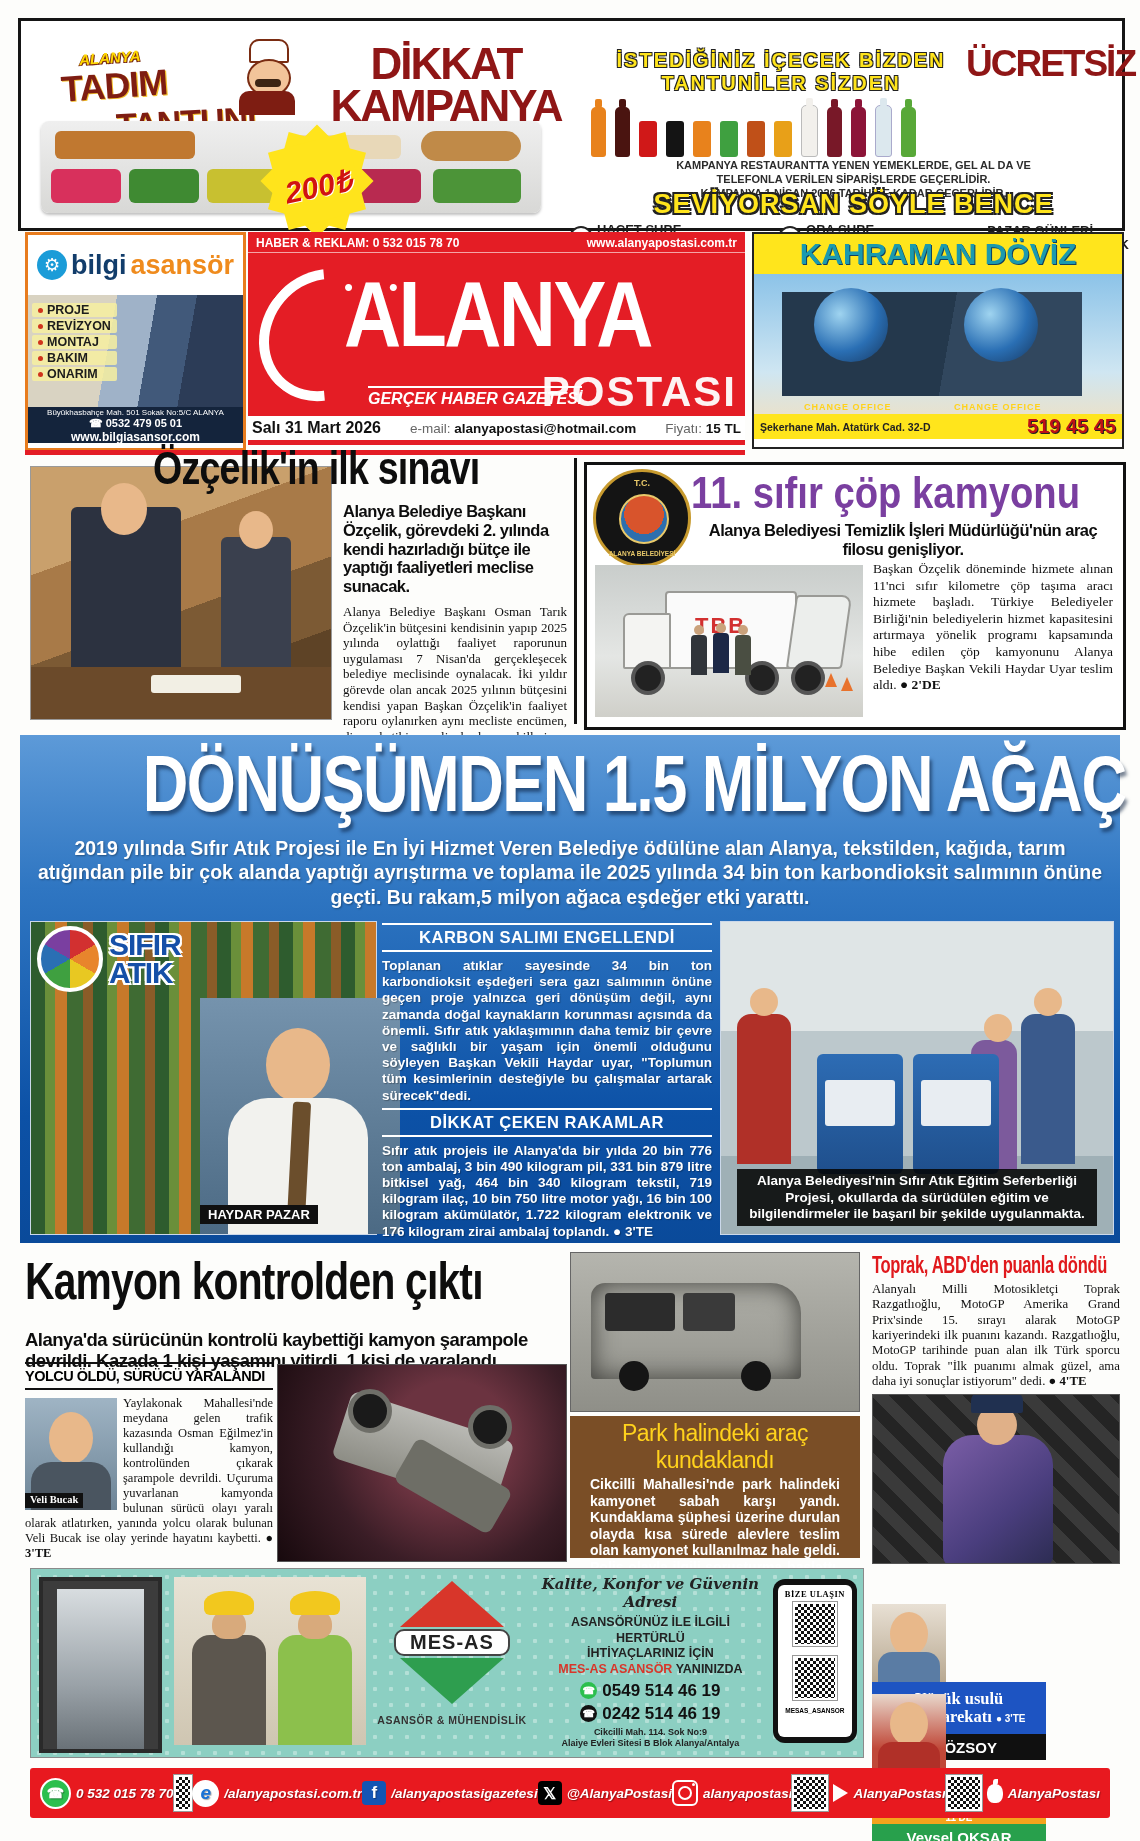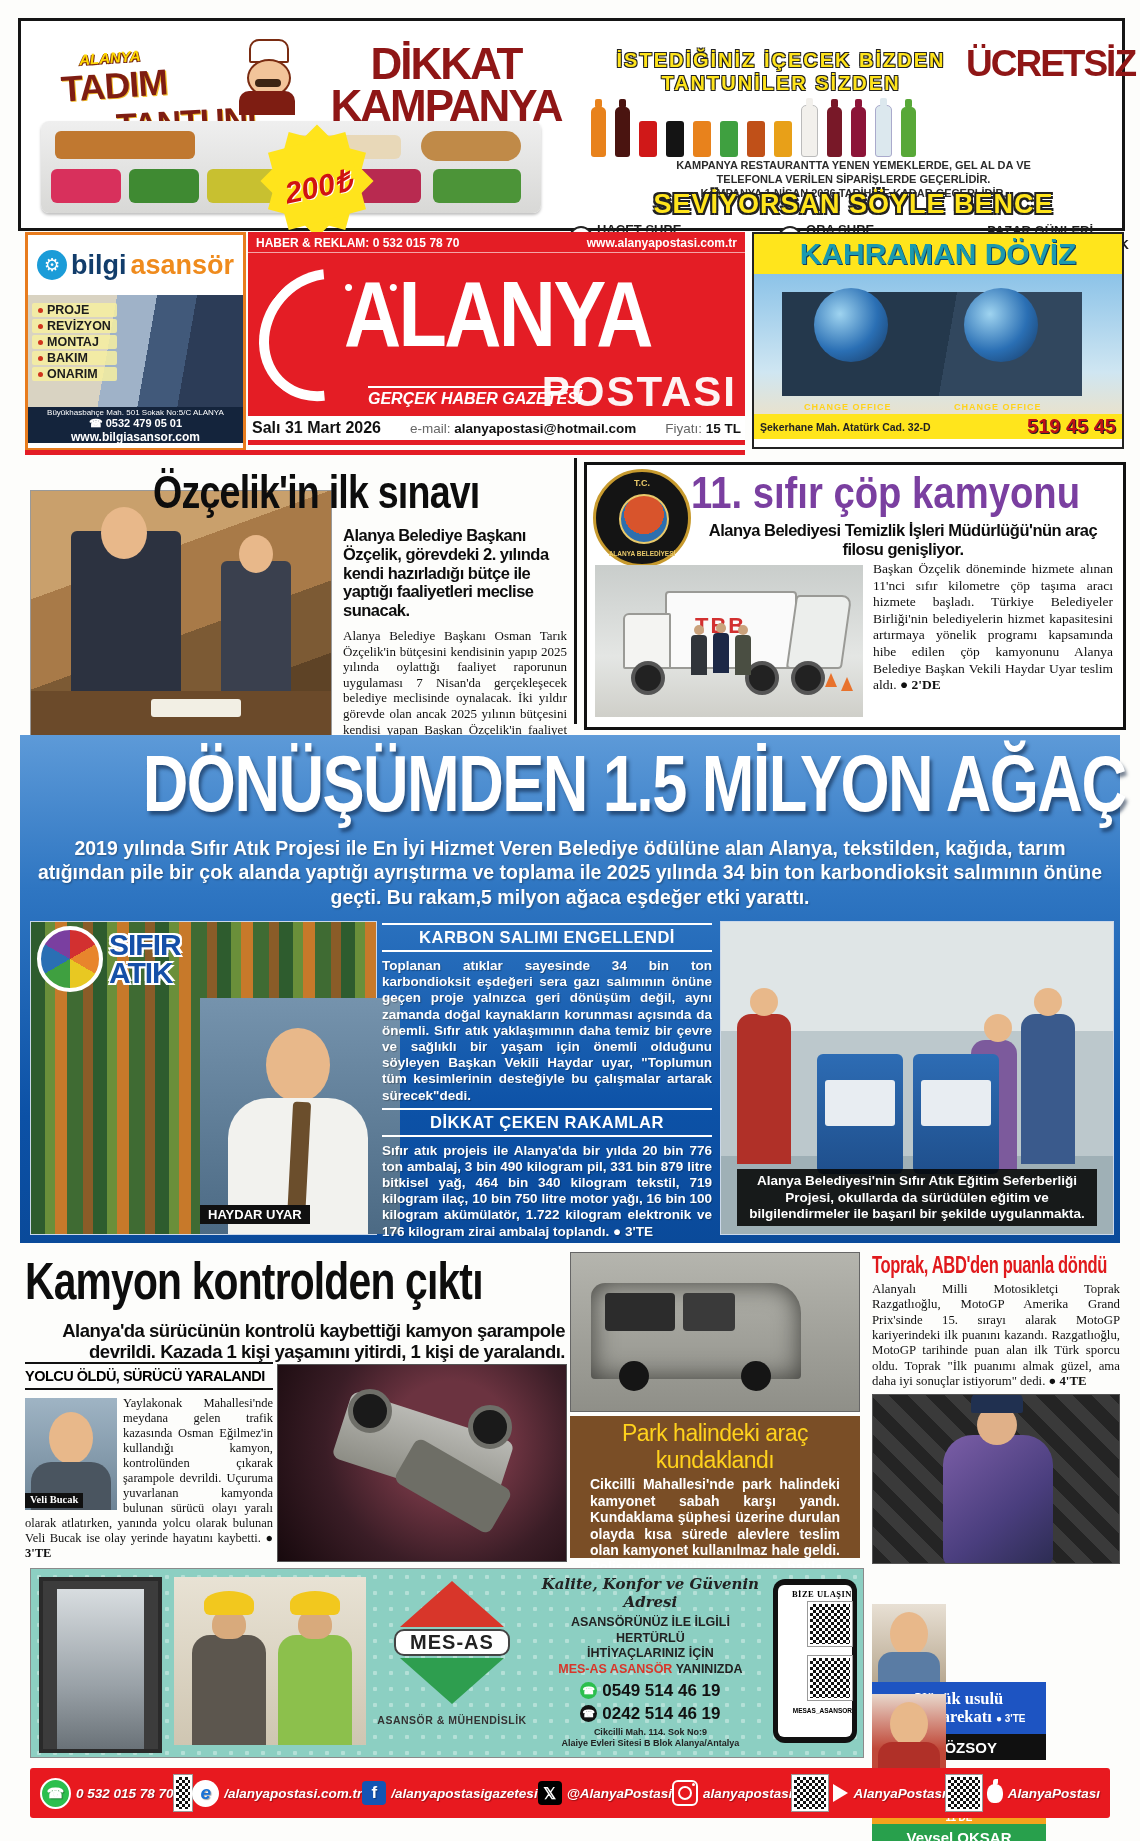--- a/index.html
+++ b/index.html
@@ -90,21 +90,21 @@
   .kah-photo{height:140px;background:linear-gradient(#8cc3e8,#cfe6f2 70%,#e8e2ce);position:relative;}
   .kah-bld{position:absolute;left:28px;top:18px;width:300px;height:104px;background:linear-gradient(100deg,#24384c 0 55%,#31475e 55%);}
   .globe{position:absolute;top:14px;width:74px;height:74px;border-radius:50%;background:radial-gradient(circle at 35% 35%,#9fd4f0,#2a6fb4 55%,#16355c);}
   .kah-sign{position:absolute;bottom:2px;color:#ffd21c;font-weight:700;font-size:9px;letter-spacing:1px;}
   .kah-foot{height:25px;background:#ffe51c;display:flex;align-items:center;justify-content:space-between;padding:0 6px;}
   .kah-addr{font-size:10.5px;font-weight:700;color:#222;}
   .kah-tel{font-size:20px;font-weight:700;color:#c01016;text-shadow:1px 1px 0 #222;}
 
   
   #rule-top{left:25px;top:450px;width:720px;height:5px;background:#e41d25;}
-  #oz{left:25px;top:476px;width:545px;height:272px;}
+  #oz{left:25px;top:452px;width:545px;height:272px;}
   .oz-photo{position:absolute;left:5px;top:14px;width:300px;height:252px;border:1px solid #999;
             background:linear-gradient(160deg,#c9a06c 0 30%,#a87a48 30% 55%,#7c5a34 55% 75%,#5e4326 75%);}
   .fig{position:absolute;border-radius:6px 6px 0 0;}
   .head{border-radius:50%;position:absolute;background:#e8b88a;}
   .oz-head{position:absolute;left:128px;top:-12px;color:#0d0d0d;font-size:47px;}
   .oz-col{position:absolute;left:318px;top:50px;width:224px;}
   .oz-sub{font-weight:700;font-size:16.5px;line-height:1.14;color:#0d0d0d;letter-spacing:-.5px;}
   .oz-body{margin-top:8px;font-size:13px;line-height:1.2;text-align:justify;color:#111;}
   #divider1{left:574px;top:458px;width:3px;height:266px;background:#111;}
   #garb{left:584px;top:462px;width:536px;height:262px;border:3px solid #111;background:#fff;}
@@ -152,21 +152,21 @@
   .bin{position:absolute;bottom:60px;width:86px;height:120px;background:linear-gradient(#2d6cb4,#1f4f8c);border-radius:6px;}
   .bin:before{content:"";position:absolute;left:8px;top:26px;right:8px;height:46px;background:#e8edf2;border-radius:3px;}
   .kid{position:absolute;bottom:70px;width:54px;height:150px;border-radius:14px 14px 0 0;}
   .kid:before{content:"";position:absolute;left:13px;top:-26px;width:28px;height:28px;border-radius:50%;background:#e8b88a;}
   .lead-cap{position:absolute;left:16px;right:16px;bottom:8px;background:rgba(5,5,5,.88);color:#fff;font-weight:700;
             font-size:13.5px;line-height:1.2;text-align:center;padding:4px 8px;}
 
   
   #kamyon{left:25px;top:1252px;width:540px;height:308px;}
   .kam-head{color:#0d0d0d;font-size:51px;}
-  .kam-sub{margin-top:10px;font-weight:700;font-size:18.5px;line-height:1.12;letter-spacing:-.5px;color:#0d0d0d;text-align:right;}
+  .kam-sub{margin-top:19px;font-weight:700;font-size:18.5px;line-height:1.12;letter-spacing:-.5px;color:#0d0d0d;}
   .kam-sec{position:absolute;left:0;top:110px;width:248px;}
   .kam-sec-t{font-weight:700;font-size:14.5px;border-top:2px solid #111;border-bottom:2px solid #111;padding:4px 0;margin-bottom:6px;letter-spacing:-.5px;}
   .kam-body{font-size:12.5px;line-height:1.2;text-align:justify;color:#111;}
   .veli{float:left;width:92px;height:112px;margin:2px 6px 2px 0;background:linear-gradient(#9fb4c4,#6d8496);position:relative;}
   .veli .head{left:24px;top:14px;width:44px;height:52px;}
   .veli .sh{position:absolute;left:6px;top:64px;width:80px;height:48px;background:#4a5560;border-radius:20px 20px 0 0;}
   .veli .cap-box{font-size:10.5px;bottom:2px;padding:1px 5px;}
   .crash{position:absolute;left:252px;top:112px;width:288px;height:196px;border:1px solid #555;
          background:radial-gradient(circle at 60% 40%,#6b3340 0 30%,#3a1d26 60%,#17090d);}
   .cr-box{position:absolute;left:60px;top:50px;width:170px;height:70px;background:linear-gradient(#b9b9b4,#8d8d85);border-radius:8px;transform:rotate(18deg);}
@@ -226,21 +226,21 @@
   .mes-name{margin:2px auto;width:112px;background:#fff;border:2px solid #444;border-radius:10px;font-weight:700;font-size:20px;letter-spacing:1px;color:#222;}
   .mes-sub{margin-top:10px;font-size:10.5px;font-weight:700;color:#333;letter-spacing:.5px;}
   .mes-info{width:238px;text-align:center;padding-top:6px;}
   .mes-slogan{font-family:"DejaVu Serif",serif;font-style:italic;font-weight:700;font-size:15px;color:#222;}
   .mes-p{font-weight:700;font-size:12.5px;color:#222;line-height:1.25;}
   .mes-p .rd{color:#d8362a;}
   .mes-tel{display:flex;align-items:center;justify-content:center;gap:5px;font-weight:700;font-size:17px;color:#111;margin-top:3px;}
   .tel-ic{width:17px;height:17px;border-radius:50%;color:#fff;font-size:10px;display:inline-flex;align-items:center;justify-content:center;}
   .mes-addr{font-size:9px;font-weight:700;color:#222;margin-top:3px;line-height:1.3;}
   .phone-mock{margin:10px 6px;width:86px;height:164px;background:#111;border-radius:12px;padding:6px 5px;box-sizing:border-box;}
-  .pm-in{background:#fff;height:100%;border-radius:6px;text-align:right;padding-top:4px;box-sizing:border-box;}
+  .pm-in{background:#fff;height:100%;border-radius:6px;text-align:center;padding-top:4px;box-sizing:border-box;}
   .pm-t{font-family:"Liberation Serif",serif;font-size:8.5px;font-weight:700;letter-spacing:.5px;}
   .qr{display:inline-block;background:repeating-conic-gradient(#111 0 25%,#fff 0 50%) 0 0/6px 6px;border:2px solid #fff;outline:1px solid #999;}
   .pm-in .qr{width:40px;height:40px;margin:3px 0;}
   .pm-h{font-size:6.5px;font-weight:700;}
 
   
   #footer{left:30px;top:1768px;width:1080px;height:50px;background:#e8191f;border-radius:3px;display:flex;
           align-items:center;justify-content:space-between;padding:0 10px;box-sizing:border-box;color:#fff;}
   .f-item{display:flex;align-items:center;gap:5px;font-weight:700;font-style:italic;font-size:13.5px;white-space:nowrap;
           text-shadow:1px 1px 1px rgba(0,0,0,.35);}
@@ -468,21 +468,21 @@
     <div class="lead-wrap">
       <div class="lead-photo-l">
         <div class="sifir-logo">
           <span class="pin"></span>
           <span class="sifir-txt"><span>SIFIR</span><br><span>ATIK</span></span>
         </div>
         <div class="uyar">
           <div class="head"></div>
           <div class="shirt"></div>
           <div class="tie"></div>
-          <div class="cap-box">HAYDAR UYAR</div>
+          <div class="cap-box">HAYDAR PAZAR</div>
         </div>
       </div>
       <div class="lead-mid">
         <div class="sec-title">KARBON SALIMI ENGELLENDİ</div>
         <div class="sec-body">Toplanan atıklar sayesinde 34 bin ton karbondioksit eşdeğeri sera gazı salımının önüne geçen proje yalnızca geri dönüşüm değil, aynı zamanda doğal kaynakların korunması açısında da önemli. Sıfır atık yaklaşımının daha temiz bir çevre ve sağlıklı bir yaşam için önemli olduğunu söyleyen Başkan Vekili Haydar uyar, "Toplumun tüm kesimlerinin desteğiyle bu çalışmalar artarak sürecek"dedi.</div>
         <div class="sec-title">DİKKAT ÇEKEN RAKAMLAR</div>
         <div class="sec-body">
           <span>Sıfır atık projeis ile Alanya'da bir yılda 20 bin 776 ton ambalaj, 3 bin 490 kilogram pil, 331 bin 879 litre bitkisel yağ, 464 bin 340 kilogram tekstil, 719 kilogram ilaç, 10 bin 750 litre motor yağı, 16 bin 100 kilogram akümülatör, 1.722 kilogram elektronik ve 176 kilogram zirai ambalaj toplandı.</span>
           <b>● 3'TE</b>
         </div>

